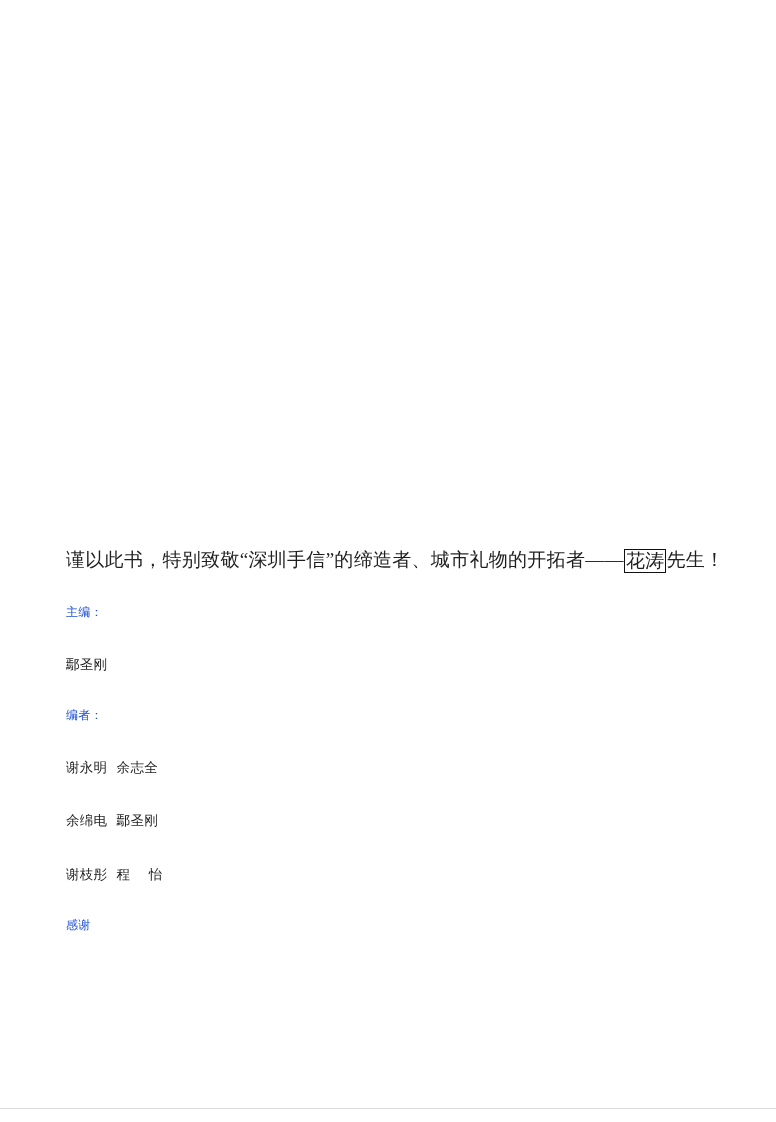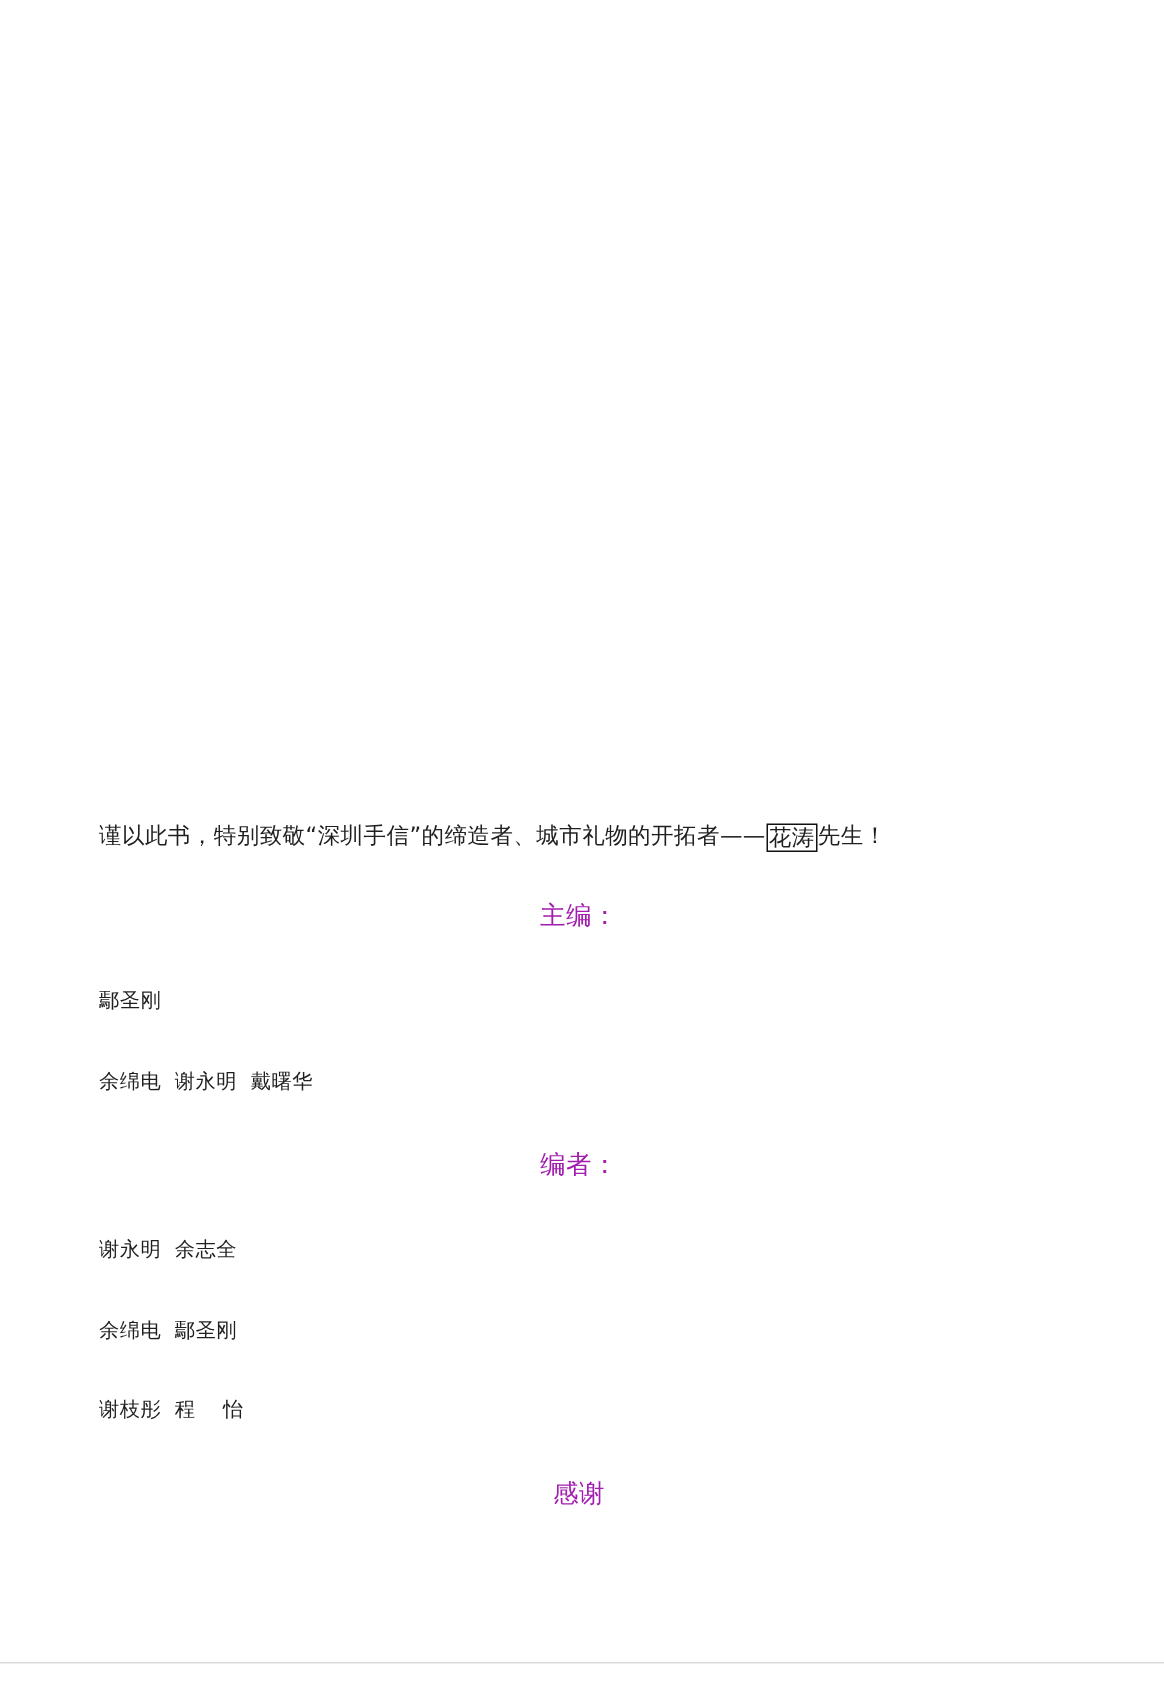--- a/index.html
+++ b/index.html
@@ -26,47 +26,47 @@
   }
 
   .content {
     position: absolute;
     left: 66px;
     top: 545px;
     width: 640px;
   }
 
   .dedication {
-    font-size: 15px;
+    font-size: 19px;
     line-height: 1.6;
     color: #1f1f1f;
     letter-spacing: 0.3px;
     white-space: nowrap;
+    font-family: Liberation Serif, serif;
   }
 
   .boxed-name {
     display: inline-block;
     border: 1px solid #111111;
     padding: 0 1px;
     line-height: 1.15;
     margin: 0 0px;
     position: relative;
     top: 1px;
   }
 
   .block {
     margin-top: 28px;
   }
 
   .block-heading {
-    font-size: 17px;
+    font-size: 12px;
     line-height: 1.9;
-    color: #a21caf;
+    color: #1d4ed8;
     letter-spacing: 0.3px;
-    text-align: center;
   }
 
   .block-line {
     font-size: 13.5px;
     line-height: 1.9;
     color: #1f1f1f;
     letter-spacing: 0.3px;
     white-space: pre;
     margin-top: 28px;
   }
@@ -91,21 +91,20 @@
     <div class="dedication">
       <span>谨以此书，特别致敬“深圳手信”的缔造者、城市礼物的开拓者——</span><span class="boxed-name">花涛</span><span>先生！</span>
     </div>
 
     <div class="block gap-md">
       <div class="block-heading">主编：</div>
       <div class="block-line">鄢圣刚</div>
     </div>
 
     <div class="block gap-md">
-      <div class="block-line">余绵电  谢永明  戴曙华</div>
     </div>
 
     <div class="block gap-md">
       <div class="block-heading">编者：</div>
       <div class="block-line">谢永明  余志全</div>
       <div class="block-line">余绵电  鄢圣刚</div>
       <div class="block-line">谢枝彤  程    怡</div>
     </div>
 
     <div class="block gap-md">

